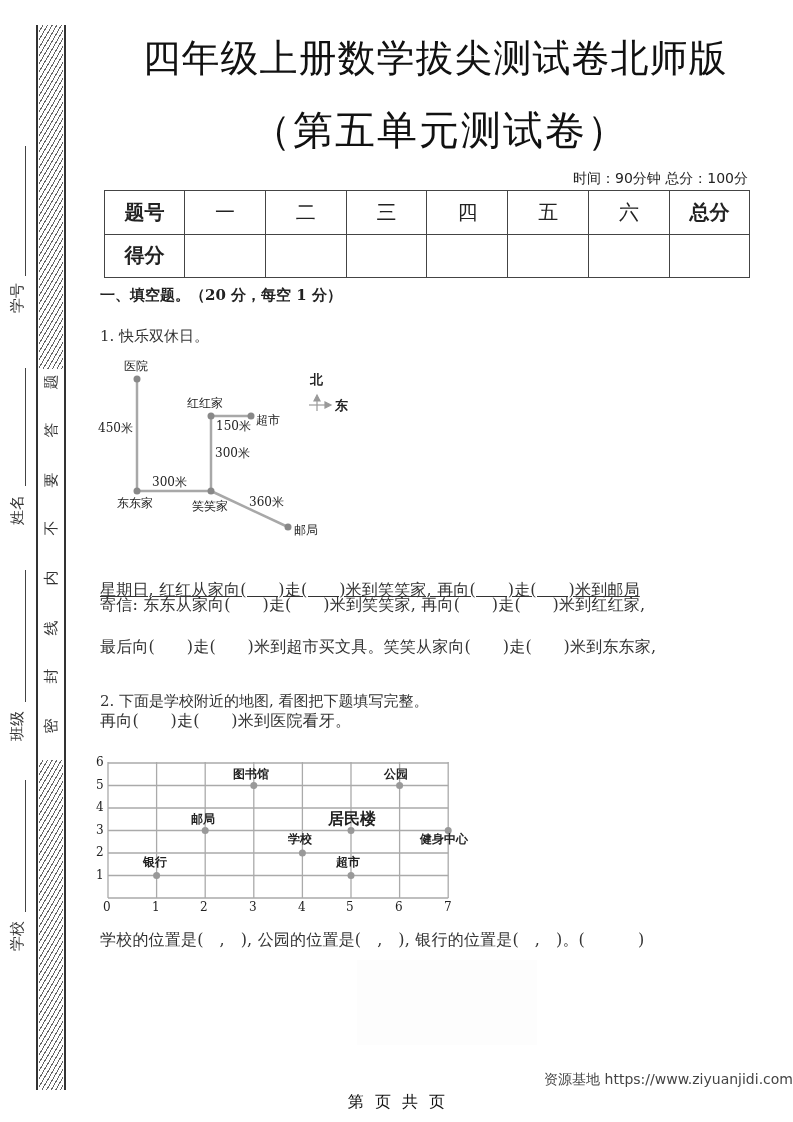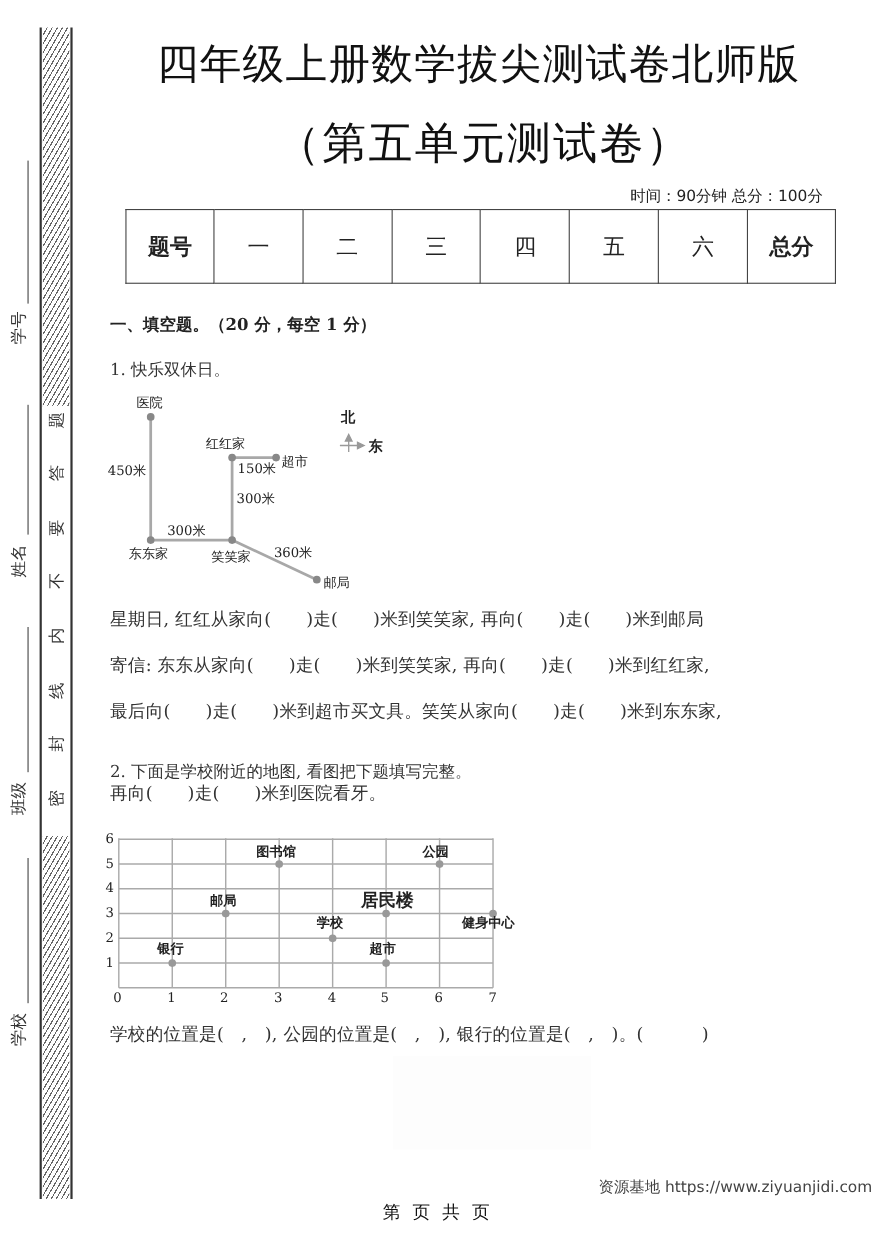--- a/index.html
+++ b/index.html
@@ -36,21 +36,21 @@
       position: absolute; top: 103px; left: 230px; width: 420px; text-align: center;
       font-family: "DejaVu Sans", sans-serif; font-size: 40px; color: #111; letter-spacing: 2px;
     }
     .meta {
       position: absolute; top: 170px; right: 45px;
       font-family: "DejaVu Sans", sans-serif; font-size: 14px; color: #222; padding-left: 48px;
     }
 
     
     table.score {
-      position: absolute; top: 190px; left: 114px; width: 646px; height: 68px;
+      position: absolute; top: 190px; left: 104px; width: 646px; height: 88px;
       border-collapse: collapse; font-family: "DejaVu Sans", sans-serif;
     }
     table.score td { border: 1.5px solid #444; text-align: center; font-size: 20px; color: #222; }
     table.score td.head { font-weight: bold; width: 80px; }
 
     
     .section-title {
       position: absolute; top: 286px; left: 100px;
       font-size: 15px; font-weight: bold; color: #222;
     }
@@ -117,20 +117,30 @@
       <tr>
     <td class="head">题号</td>
     <td>一</td>
     <td>二</td>
     <td>三</td>
     <td>四</td>
     <td>五</td>
     <td>六</td>
     <td class="head">总分</td>
   </tr>
+  <tr>
+    <td class="head">得分</td>
+    <td></td>
+    <td></td>
+    <td></td>
+    <td></td>
+    <td></td>
+    <td></td>
+    <td></td>
+  </tr>
 </tbody>
   </table>
 
 <div class="section-title">一、填空题。（20 分，每空 1 分）</div>
 <div class="q-title" style="top:327px;">1. 快乐双休日。</div>
 
 <div class="diagram" style="left:95px; top:355px; width:270px; height:190px;">
   <svg width="270" height="190" viewBox="0 0 270 190">
     <g stroke="#a8a8a8" stroke-width="2.5" fill="none">
       <line x1="42" y1="24" x2="42" y2="136"></line>
@@ -165,21 +175,21 @@
   <span style="position:absolute; left:97px; top:143px; font-size:12px;">笑笑家</span>
   <span style="position:absolute; left:199px; top:167px; font-size:12px;">邮局</span>
 
   <span style="position:absolute; left:3px; top:65px; font-size:12px;">450米</span>
   <span style="position:absolute; left:121px; top:63px; font-size:12px;">150米</span>
   <span style="position:absolute; left:120px; top:90px; font-size:12px;">300米</span>
   <span style="position:absolute; left:57px; top:119px; font-size:12px;">300米</span>
   <span style="position:absolute; left:154px; top:139px; font-size:12px;">360米</span>
 </div>
 
-<div class="para-line" style="top:553px;">星期日, 红红从家向(      )走(      )米到笑笑家, 再向(      )走(      )米到邮局</div>
+<div class="para-line" style="top:580px;text-decoration:underline;">星期日, 红红从家向(      )走(      )米到笑笑家, 再向(      )走(      )米到邮局</div>
 <div class="para-line" style="top:595px;">寄信: 东东从家向(      )走(      )米到笑笑家, 再向(      )走(      )米到红红家,</div>
 <div class="para-line" style="top:637px;">最后向(      )走(      )米到超市买文具。笑笑从家向(      )走(      )米到东东家,</div>
 <div class="para-line" style="top:711px;">再向(      )走(      )米到医院看牙。</div>
 
 <div class="q-title" style="top:692px;">2. 下面是学校附近的地图, 看图把下题填写完整。</div>
 
 <div class="diagram" style="left:90px; top:752px; width:400px; height:170px;">
   <svg width="400" height="170" viewBox="0 0 400 170">
     <g stroke="#aaa" stroke-width="1.3">
 

